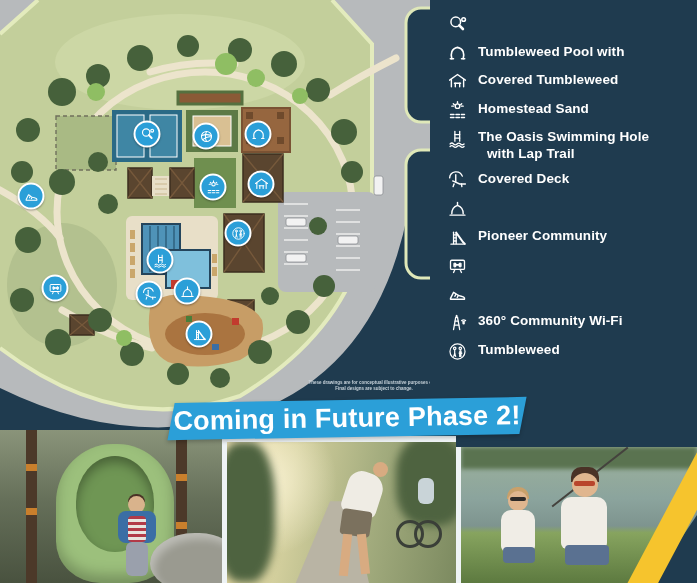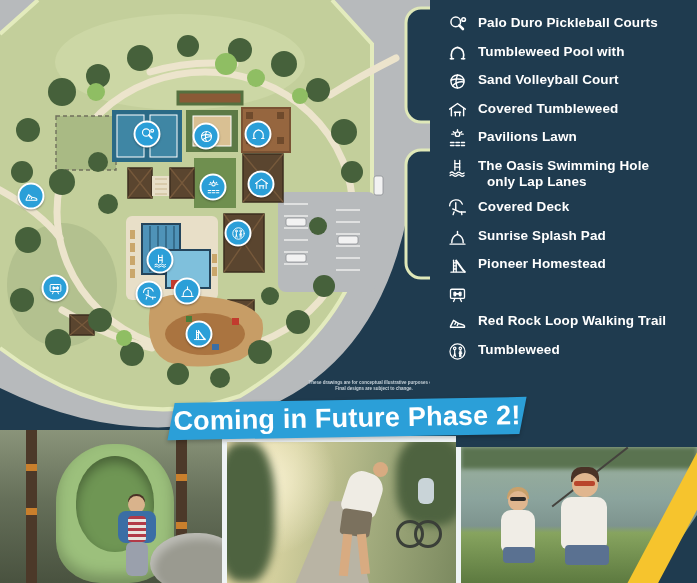--- a/index.html
+++ b/index.html
@@ -456,100 +456,91 @@
     <div>These drawings are for conceptual illustrative purposes only.</div>
     <div>Final designs are subject to change.</div>
   </div>
 
   <div class="legend">
     <div>
         <div class="legend-row">
           <svg class="legend-icon">
             <use href="#pickleball-icon"></use>
           </svg>
-          <div class="legend-label">
-            <div class="">Palo Duro Pickleball Courts</div>
-          </div>
         </div>
         <div class="legend-row">
           <svg class="legend-icon">
             <use href="#horseshoe-icon"></use>
           </svg>
           <div class="legend-label">
             <div class="">Tumbleweed Pool with</div>
           </div>
         </div>
         <div class="legend-row">
           <svg class="legend-icon">
-            <use href="#volleyball-icon"></use>
-          </svg>
-          <div class="legend-label">
-            <div class="">Sand Volleyball Court</div>
-          </div>
-        </div>
-        <div class="legend-row">
-          <svg class="legend-icon">
             <use href="#pavilion-icon"></use>
           </svg>
           <div class="legend-label">
             <div class="">Covered Tumbleweed</div>
           </div>
         </div>
         <div class="legend-row">
           <svg class="legend-icon">
             <use href="#lawn-icon"></use>
           </svg>
           <div class="legend-label">
-            <div class="">Pavilions Lawn</div>
+            <div class="">Homestead Sand</div>
           </div>
         </div>
         <div class="legend-row">
           <svg class="legend-icon">
             <use href="#pool-icon"></use>
           </svg>
           <div class="legend-label">
             <div class="">The Oasis Swimming Hole</div>
-            <div class="line2">only Lap Lanes</div>
+            <div class="line2">with Lap Trail</div>
           </div>
         </div>
         <div class="legend-row">
           <svg class="legend-icon">
             <use href="#sunning-deck-icon"></use>
           </svg>
           <div class="legend-label">
             <div class="">Covered Deck</div>
           </div>
         </div>
         <div class="legend-row">
           <svg class="legend-icon">
             <use href="#splash-pad-icon"></use>
           </svg>
-          <div class="legend-label">
-            <div class="">Sunrise Splash Pad</div>
-          </div>
         </div>
         <div class="legend-row">
           <svg class="legend-icon">
             <use href="#playground-icon"></use>
           </svg>
           <div class="legend-label">
-            <div class="">Pioneer Homestead</div>
+            <div class="">Pioneer Community</div>
           </div>
         </div>
         <div class="legend-row">
           <svg class="legend-icon">
             <use href="#dog-park-icon"></use>
           </svg>
         </div>
         <div class="legend-row">
           <svg class="legend-icon">
             <use href="#walking-trail-icon"></use>
           </svg>
-          <div class="legend-label">
-            <div class="">Red Rock Loop Walking Trail</div>
+        </div>
+        <div class="legend-row">
+          <svg class="legend-icon">
+            <use href="#wifi-icon"></use>
+          </svg>
+          <div class="legend-label">
+            <div class="">360° Community Wi-Fi</div>
           </div>
         </div>
         <div class="legend-row">
           <svg class="legend-icon">
             <use href="#restrooms-icon"></use>
           </svg>
           <div class="legend-label">
             <div class="">Tumbleweed</div>
           </div>
         </div>

